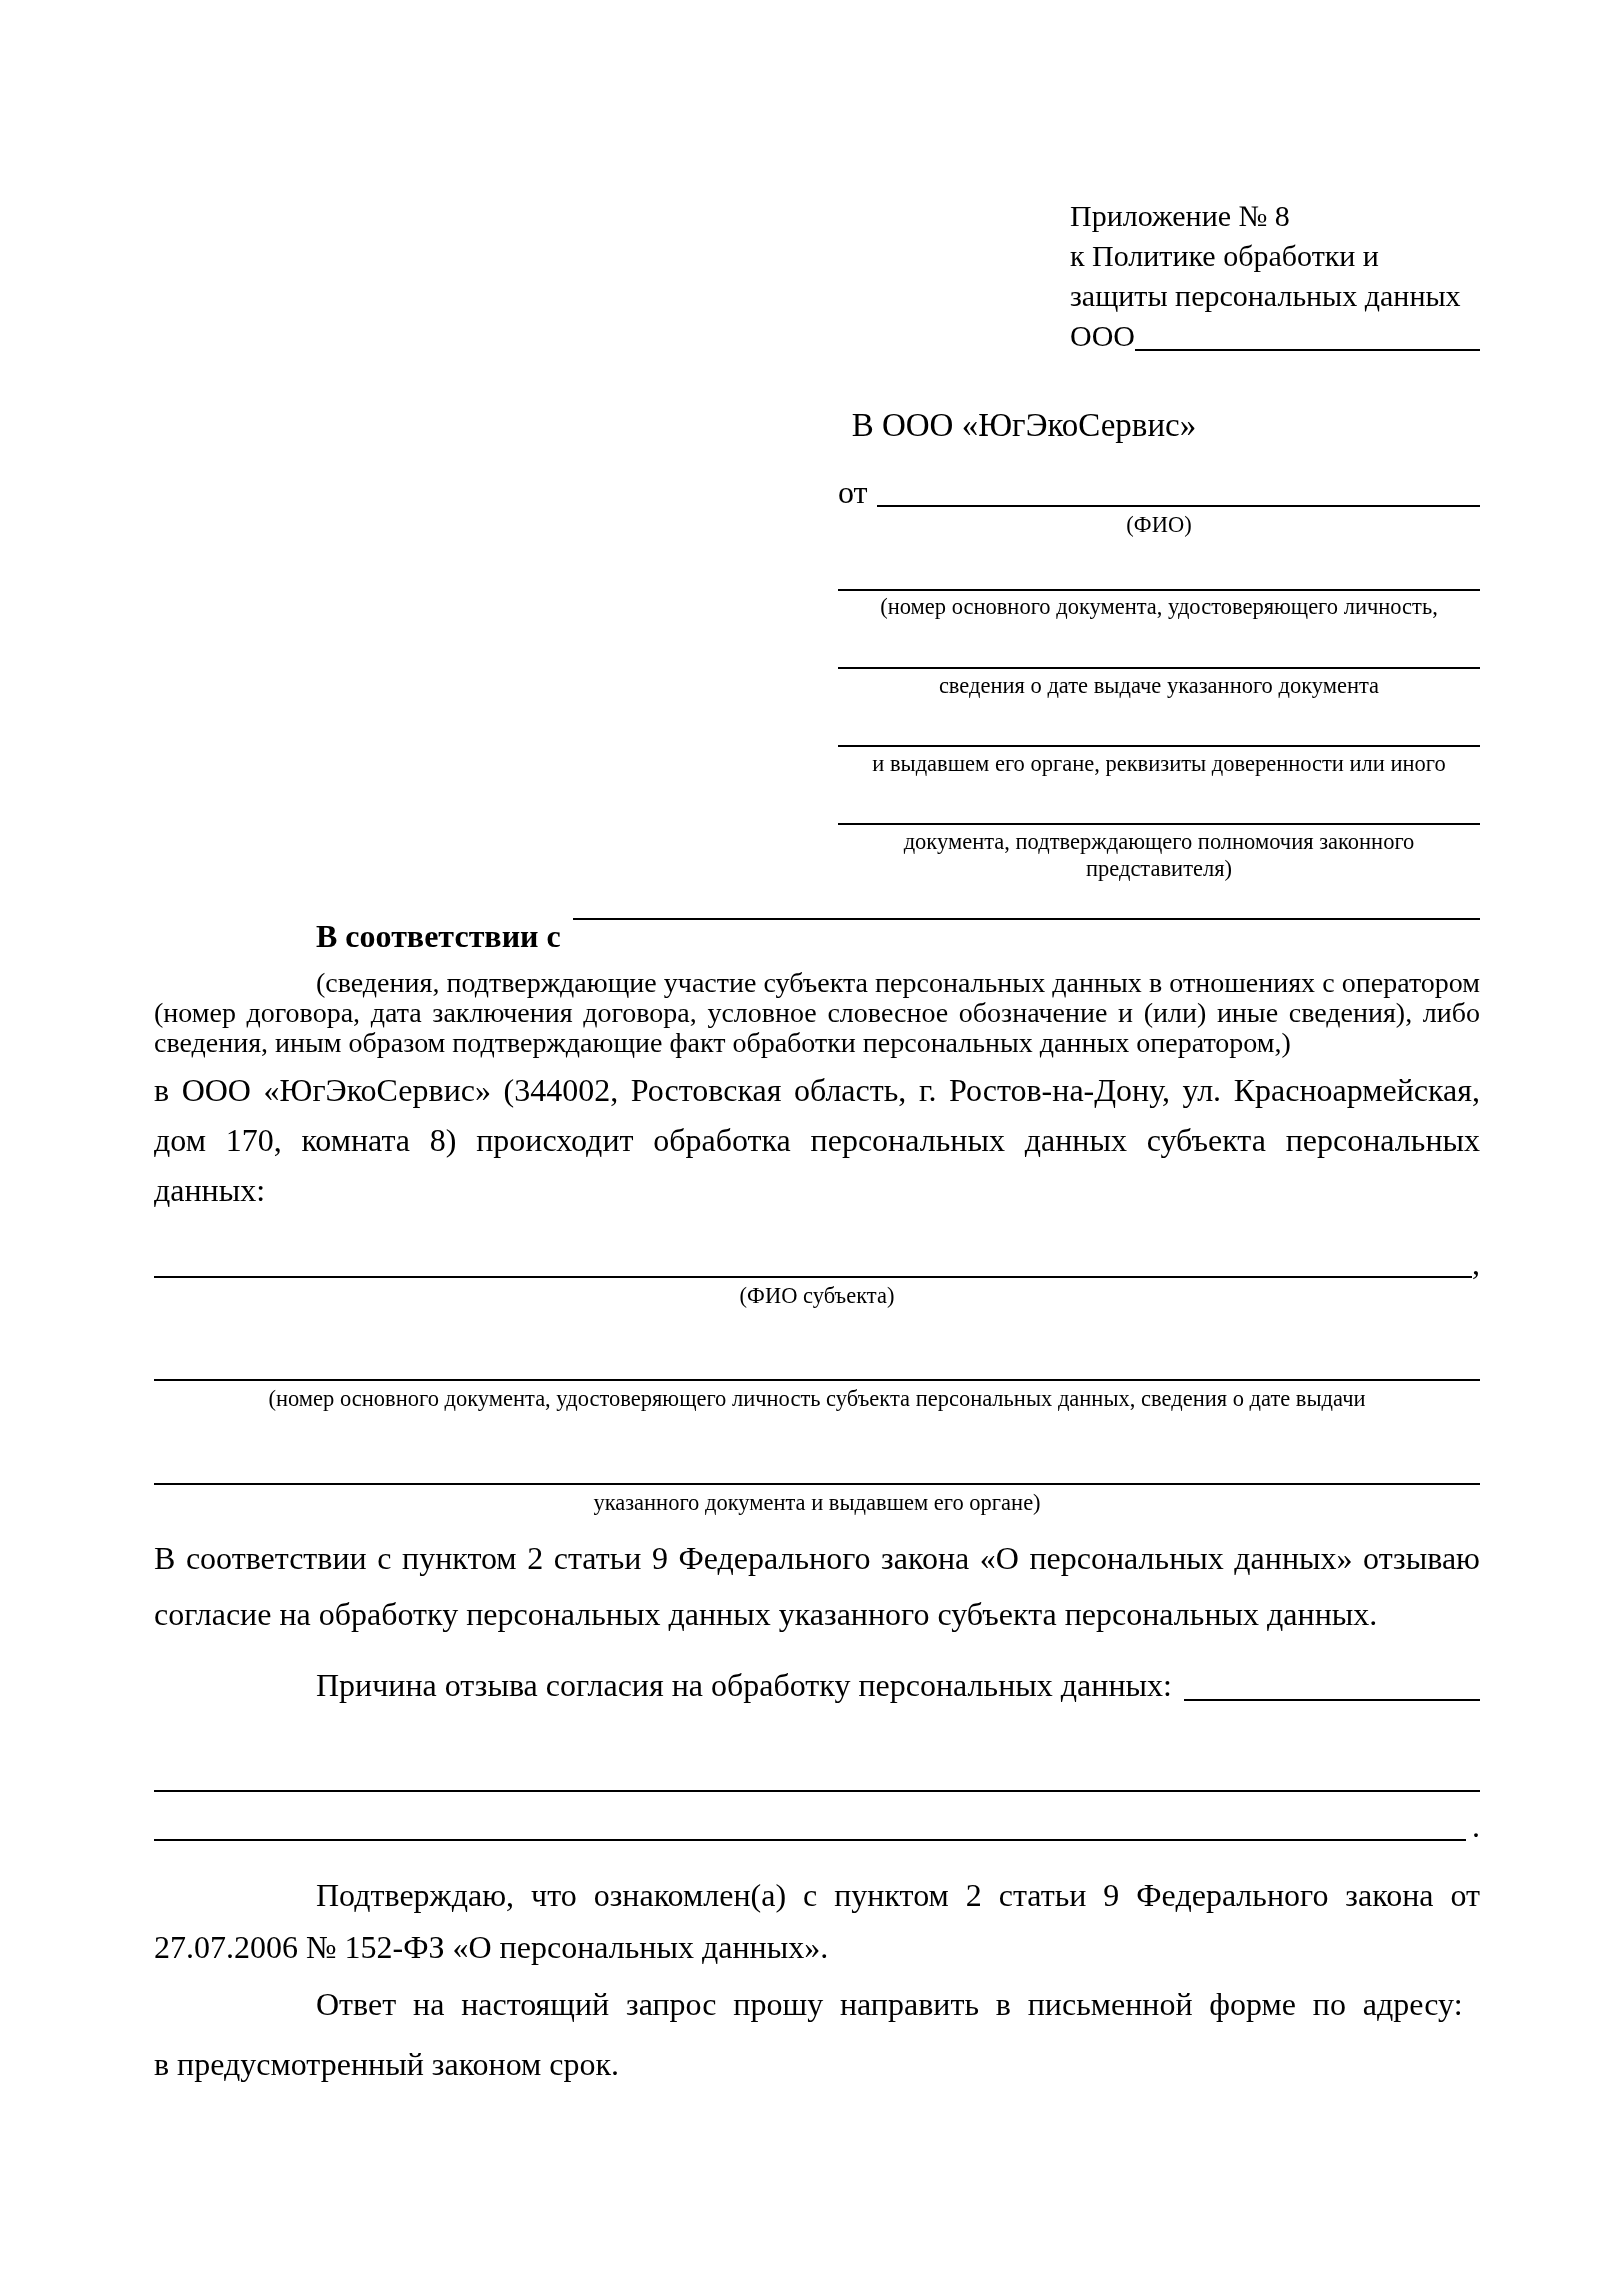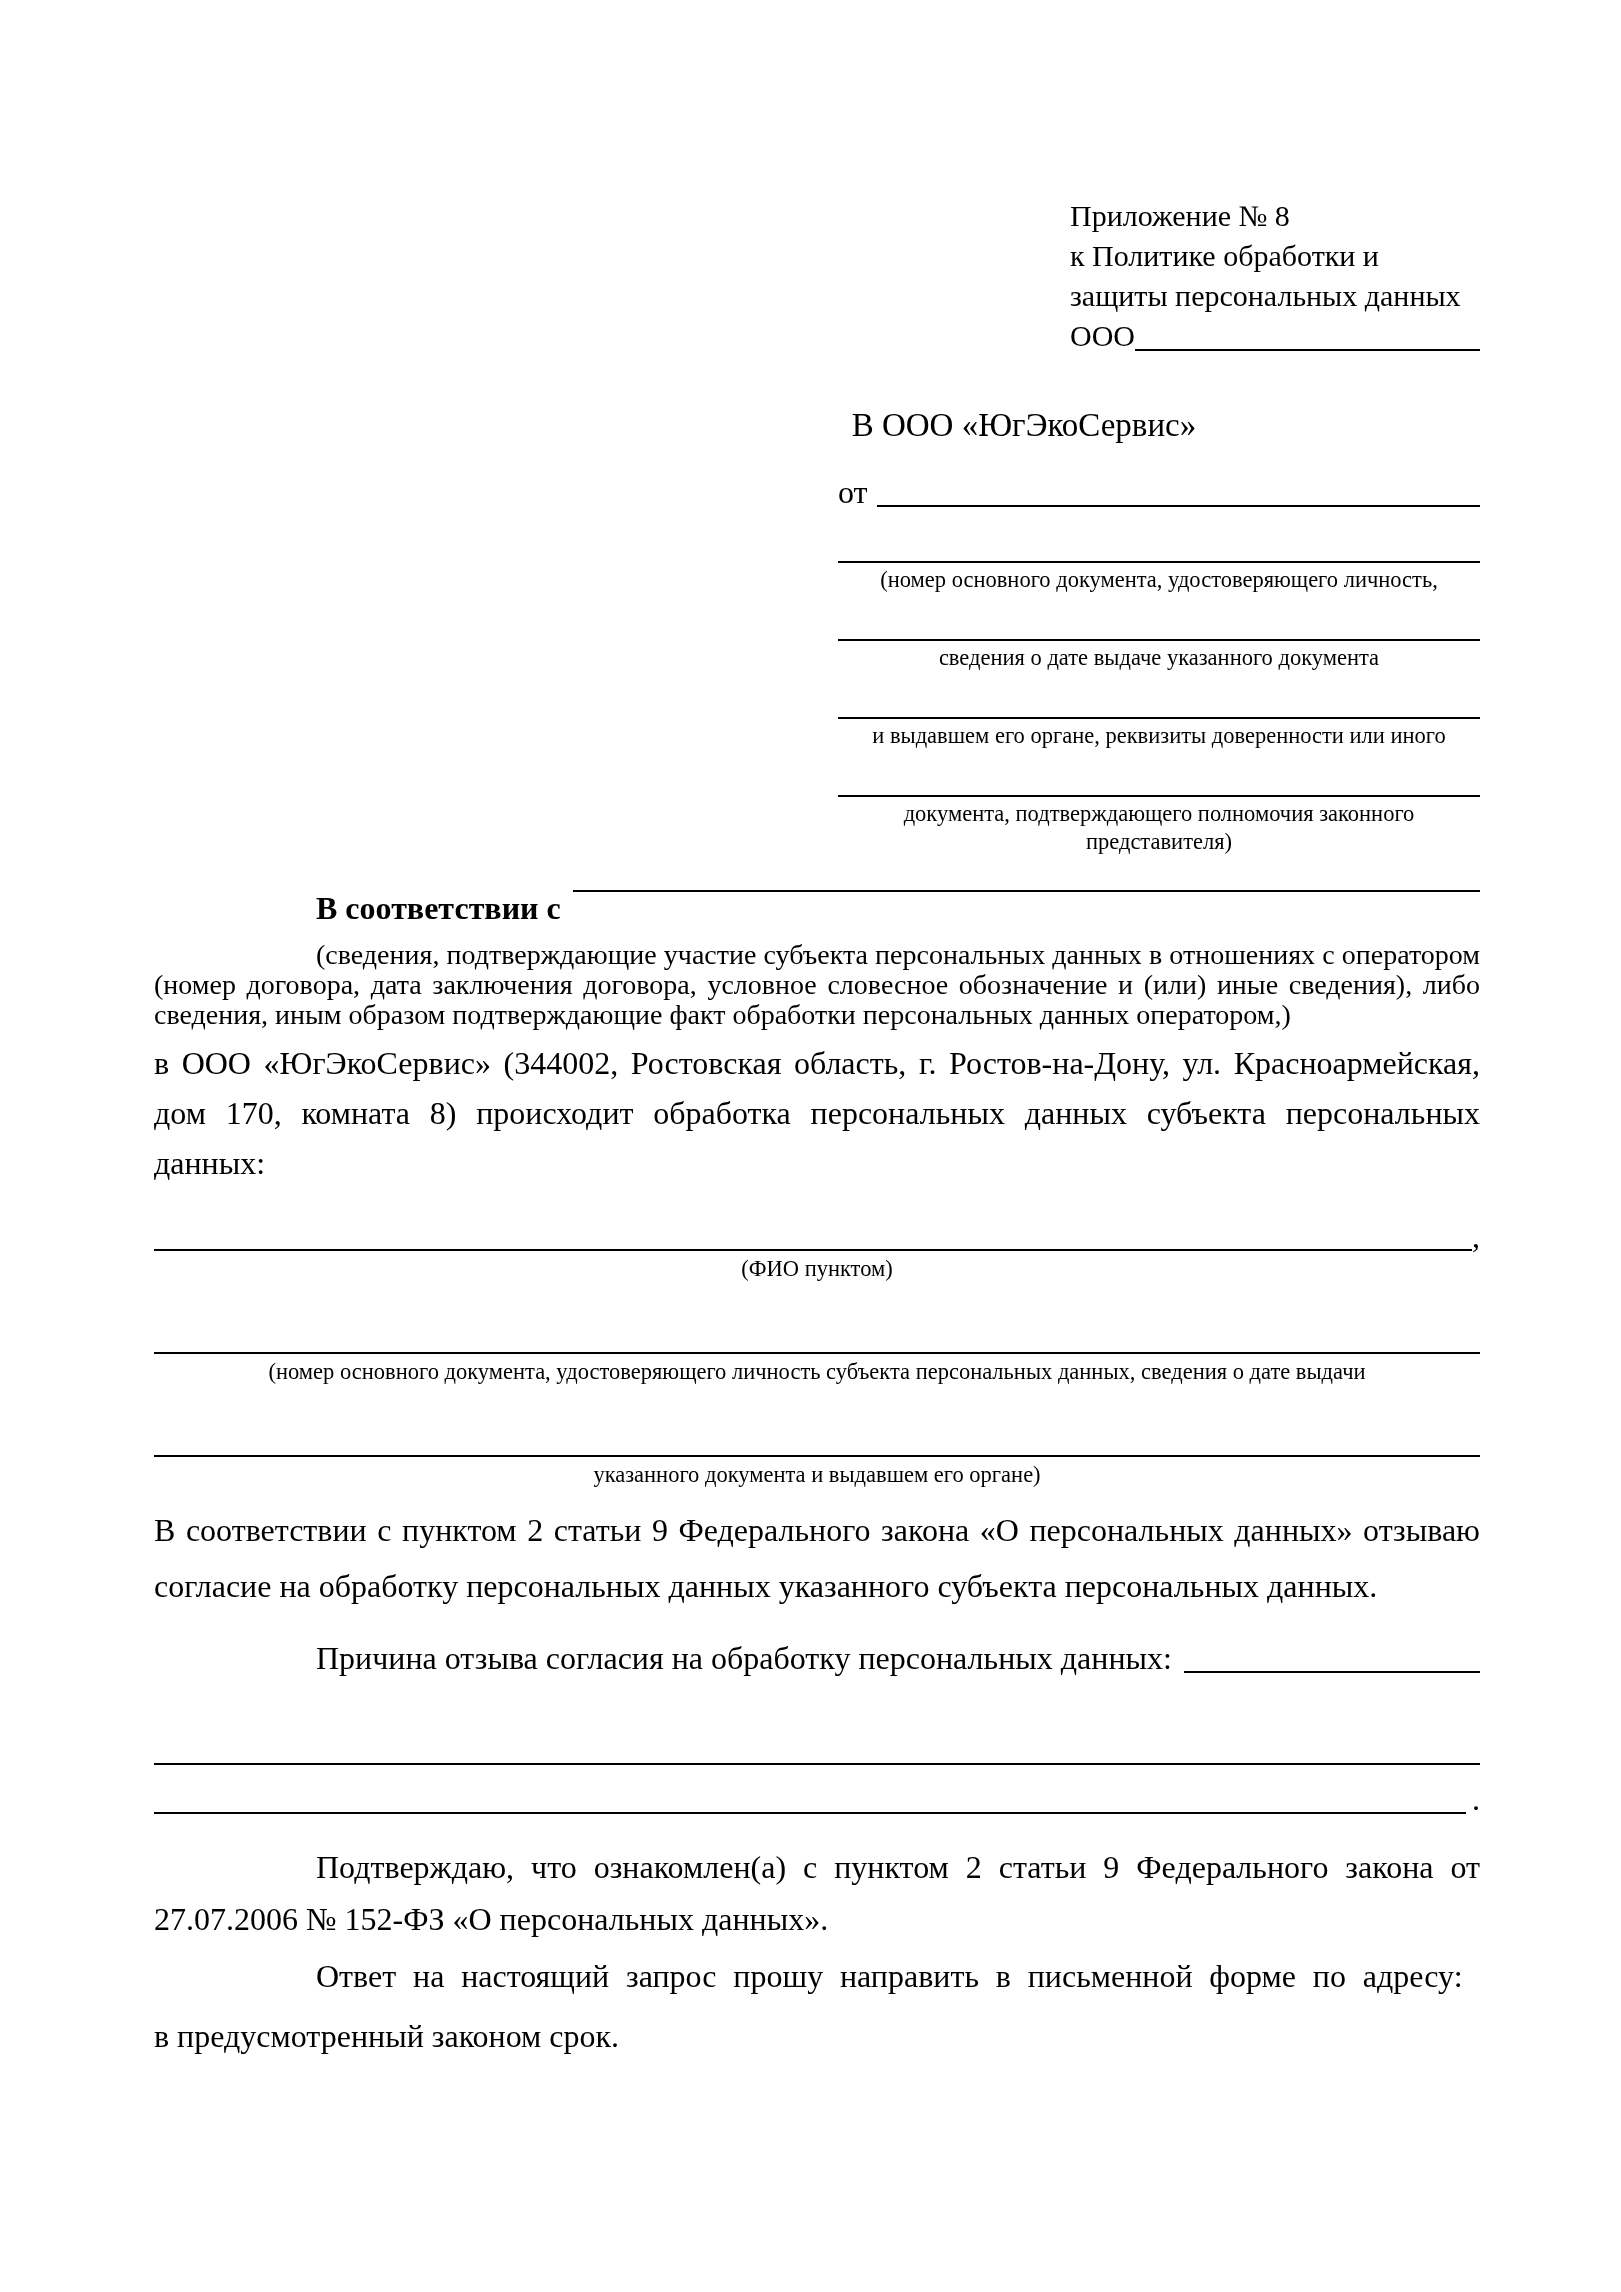--- a/index.html
+++ b/index.html
@@ -71,20 +71,21 @@
     </div>
   </div>
 
 
   <div class="addressee">
     <div class="addr-to">В ООО «ЮгЭкоСервис»</div>
     <div class="from-row">
       <span>от</span>
       <span class="rule"></span>
     </div>
+    <div class="caption">(ФИО)</div>
 
     <div class="blank-group" style="margin-top:13.7px;">
       <div class="rule-row"></div>
       <div class="caption">(номер основного документа, удостоверяющего личность,</div>
     </div>
     <div class="blank-group">
       <div class="rule-row"></div>
       <div class="caption">сведения о дате выдаче указанного документа</div>
     </div>
     <div class="blank-group">
@@ -105,21 +106,21 @@
   </div>
 
   <div class="footnote">(сведения, подтверждающие участие субъекта персональных данных в отношениях с оператором (номер договора, дата заключения договора, условное словесное обозначение и (или) иные сведения), либо сведения, иным образом подтверждающие факт обработки персональных данных оператором,)</div>
 
   <div class="operator-para">в ООО «ЮгЭкоСервис» (344002, Ростовская область, г. Ростов-на-Дону, ул. Красноармейская, дом 170, комната 8) происходит обработка персональных данных субъекта персональных данных:</div>
 
   <div class="comma-row">
     <span class="rule"></span>
     <span>,</span>
   </div>
-  <div class="caption">(ФИО пунктом)</div>
+  <div class="caption">(ФИО субъекта)</div>
 
   <div class="rule-solo"></div>
   <div class="caption">(номер основного документа, удостоверяющего личность субъекта персональных данных, сведения о дате выдачи</div>
 
   <div class="rule-solo"></div>
   <div class="caption">указанного документа и выдавшем его органе)</div>
 
   <div class="withdrawal">В соответствии с пунктом 2 статьи 9 Федерального закона «О персональных данных» отзываю согласие на обработку персональных данных указанного субъекта персональных данных.</div>
 
   <div class="reason-row">

